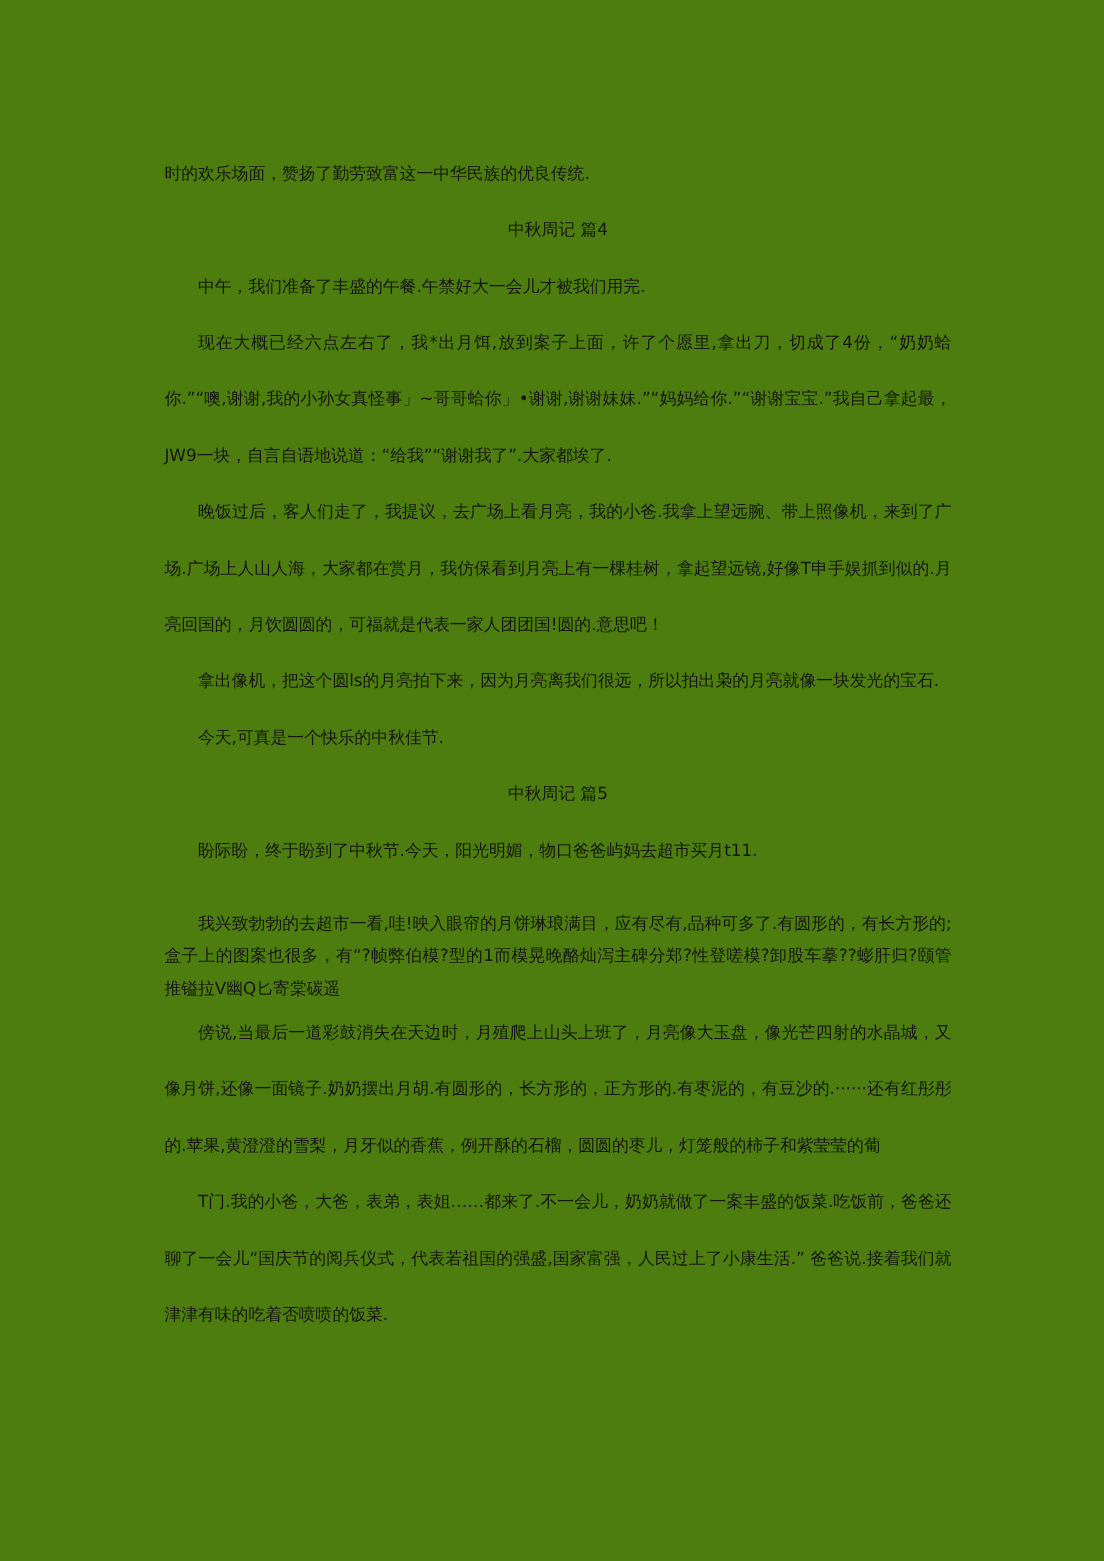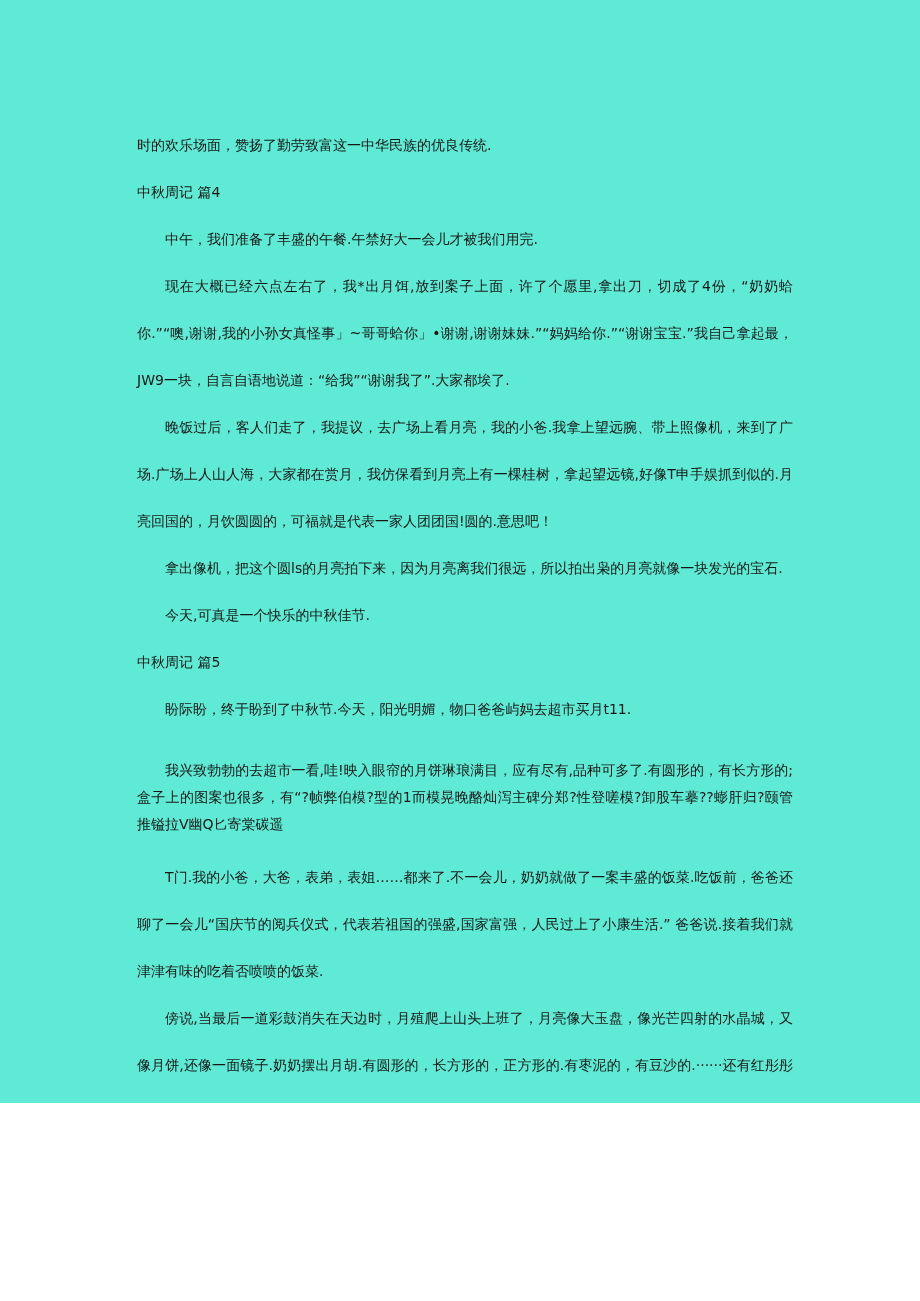--- a/index.html
+++ b/index.html
@@ -8,22 +8,22 @@
   }
   body {
     width: 920px;
     height: 1301px;
     background: #ffffff;
     font-family: "DejaVu Sans", "Liberation Sans", sans-serif;
   }
   .page {
     position: relative;
     width: 920px;
-    height: 1103px;
-    background: #5eead4;
+    height: 1301px;
+    background: #4d7c0f;
     overflow: hidden;
   }
   .content {
     position: absolute;
     left: 137px;
     top: 122px;
     width: 656px;
     color: #161616;
     font-size: 14px;
     line-height: 47px;
@@ -32,39 +32,38 @@
   }
   .para {
     margin: 0;
     text-indent: 28px;
   }
   .para.no-indent {
     text-indent: 0;
   }
   .para.heading {
     text-indent: 0;
-    text-align: left;
+    text-align: center;
   }
   .para.tight {
     line-height: 27px;
     margin-top: 24px;
-    margin-bottom: 16px;
   }
 </style>
 </head>
 <body>
 
 <div class="page">
   <div class="content">
     <p class="para no-indent">时的欢乐场面，赞扬了勤劳致富这一中华民族的优良传统.</p>
     <p class="para heading">中秋周记 篇4</p>
     <p class="para">中午，我们准备了丰盛的午餐.午禁好大一会儿才被我们用完.</p>
     <p class="para">现在大概已经六点左右了，我*出月饵,放到案子上面，许了个愿里,拿出刀，切成了4份，“奶奶蛤你.”“噢,谢谢,我的小孙女真怪事」~哥哥蛤你」•谢谢,谢谢妹妹.”“妈妈给你.”“谢谢宝宝.”我自己拿起最，JW9一块，自言自语地说道：“给我”“谢谢我了”.大家都埃了.</p>
     <p class="para">晚饭过后，客人们走了，我提议，去广场上看月亮，我的小爸.我拿上望远腕、带上照像机，来到了广场.广场上人山人海，大家都在赏月，我仿保看到月亮上有一棵桂树，拿起望远镜,好像T申手娱抓到似的.月亮回国的，月饮圆圆的，可福就是代表一家人团团国!圆的.意思吧！</p>
     <p class="para">拿出像机，把这个圆ls的月亮拍下来，因为月亮离我们很远，所以拍出枭的月亮就像一块发光的宝石.</p>
     <p class="para">今天,可真是一个快乐的中秋佳节.</p>
     <p class="para heading">中秋周记 篇5</p>
     <p class="para">盼际盼，终于盼到了中秋节.今天，阳光明媚，物口爸爸屿妈去超市买月t11.</p>
     <p class="para tight">我兴致勃勃的去超市一看,哇!映入眼帘的月饼琳琅满目，应有尽有,品种可多了.有圆形的，有长方形的;盒子上的图案也很多，有“?帧弊伯模?型的1而模晃晚酪灿泻主碑分郑?性登嗟模?卸股车摹??蟛肝归?颐管推镒拉V幽Q匕寄棠碳遥</p>
+    <p class="para">傍说,当最后一道彩鼓消失在天边时，月殖爬上山头上班了，月亮像大玉盘，像光芒四射的水晶城，又像月饼,还像一面镜子.奶奶摆出月胡.有圆形的，长方形的，正方形的.有枣泥的，有豆沙的.······还有红彤彤的.苹果,黄澄澄的雪梨，月牙似的香蕉，例开酥的石榴，圆圆的枣儿，灯笼般的柿子和紫莹莹的葡</p>
     <p class="para">T门.我的小爸，大爸，表弟，表姐……都来了.不一会儿，奶奶就做了一案丰盛的饭菜.吃饭前，爸爸还聊了一会儿“国庆节的阅兵仪式，代表若祖国的强盛,国家富强，人民过上了小康生活.” 爸爸说.接着我们就津津有味的吃着否喷喷的饭菜.</p>
-    <p class="para">傍说,当最后一道彩鼓消失在天边时，月殖爬上山头上班了，月亮像大玉盘，像光芒四射的水晶城，又像月饼,还像一面镜子.奶奶摆出月胡.有圆形的，长方形的，正方形的.有枣泥的，有豆沙的.······还有红彤彤的.苹果,黄澄澄的雪梨，月牙似的香蕉，例开酥的石榴，圆圆的枣儿，灯笼般的柿子和紫莹莹的葡</p>
   </div>
 </div>
 
 </body></html>

